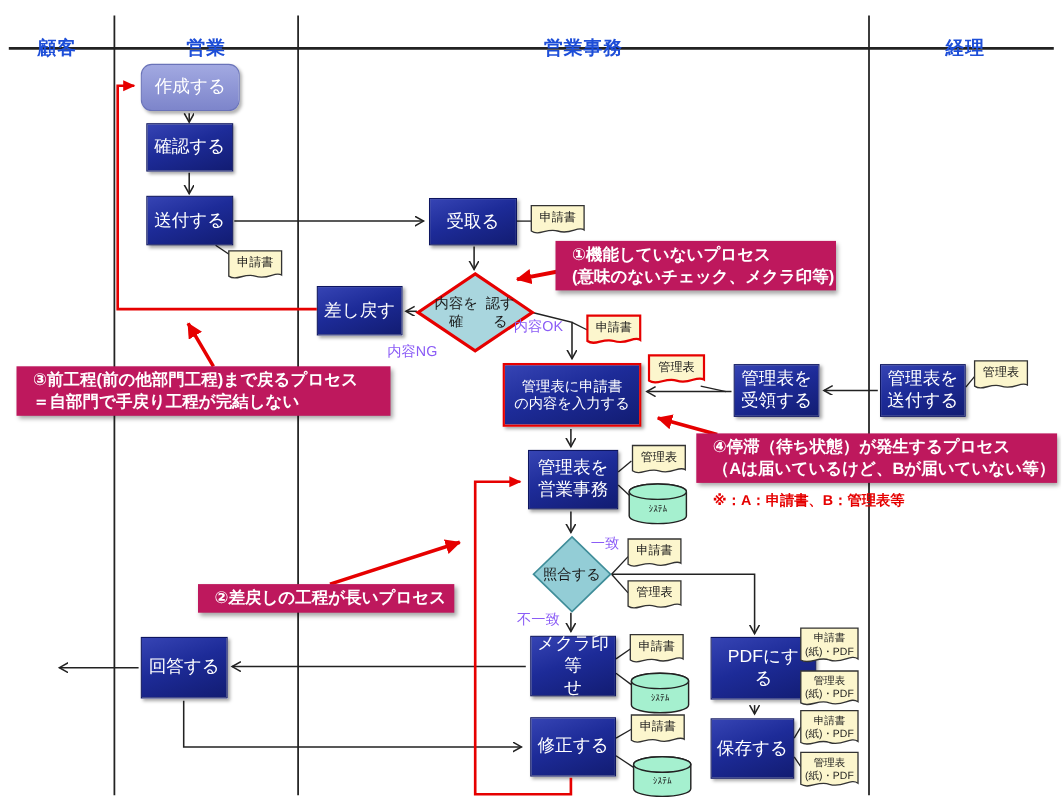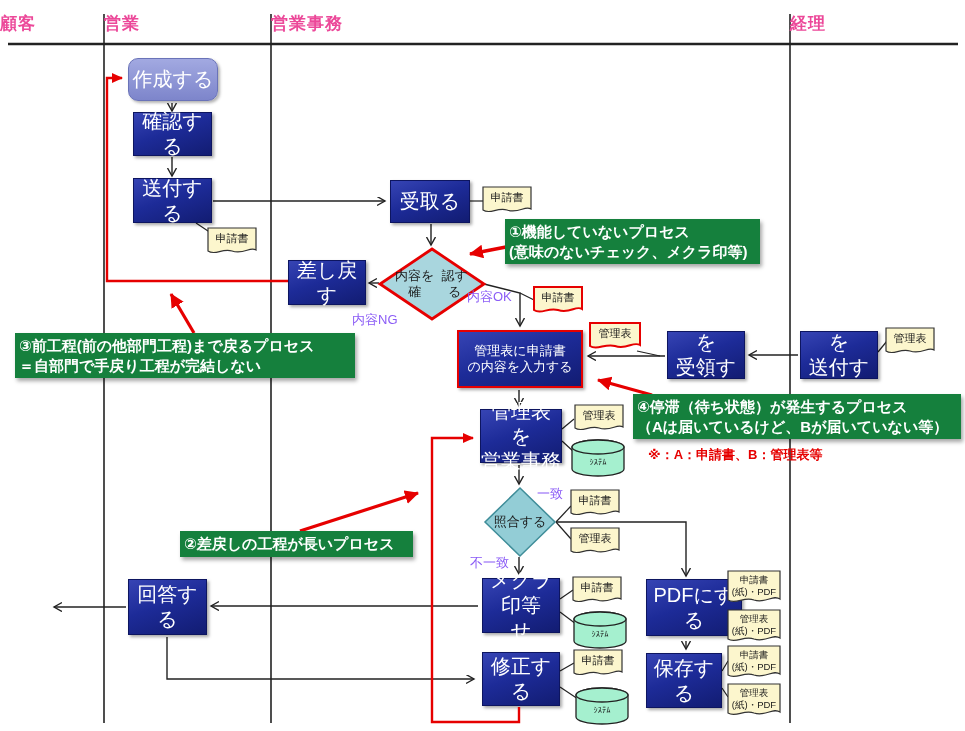--- a/index.html
+++ b/index.html
@@ -2,43 +2,43 @@
 <html><head>
 <meta charset="utf-8">
 <style>
   html,body{margin:0;padding:0;background:#ffffff;}
   #canvas{
     position:relative;width:965px;height:731px;background:#ffffff;overflow:hidden;
     font-family:"Liberation Sans","DejaVu Sans",sans-serif;
   }
   svg.layer{position:absolute;left:0;top:0;pointer-events:none;}
   .lane-label{
-    position:absolute;top:12px;font-size:17px;font-weight:bold;color:#ec4899;
-    letter-spacing:1px;
+    position:absolute;top:32px;font-size:17px;font-weight:bold;color:#1d4ed8;
+    text-align:center;letter-spacing:1px;
   }
   .box{
     position:absolute;display:flex;flex-direction:column;align-items:center;justify-content:center;
     background:linear-gradient(160deg,#3644b4 0%,#1d2b98 45%,#121c72 100%);
-    color:#fff;font-size:20px;line-height:1.25;text-align:center;
+    color:#fff;font-size:16px;line-height:1.25;text-align:center;
     border:1px solid #0d1560;box-shadow:2px 2px 3px rgba(0,0,0,.35);
     box-sizing:border-box;
   }
   .box.light{
     background:linear-gradient(180deg,#a2a9e1 0%,#7d85cb 100%);
     border:1px solid #6a73b8;border-radius:10px;box-shadow:2px 2px 3px rgba(0,0,0,.30);
   }
   .box.red-border{border:2.5px solid #e60000;}
   .dtext{
     position:absolute;display:flex;align-items:center;justify-content:center;
     color:#1a1a1a;font-size:13px;line-height:1.2;text-align:center;
   }
   .blabel{position:absolute;font-size:13px;color:#8b5cf6;white-space:nowrap;}
   .callout{
-    position:absolute;background:#15803d;color:#fff;font-weight:bold;font-size:15px;
-    line-height:1.3;padding:3px 4px;box-shadow:2px 3px 4px rgba(0,0,0,.35);
+    position:absolute;background:#be185d;color:#fff;font-weight:bold;font-size:15px;
+    line-height:1.3;padding:3px 15px;box-shadow:2px 3px 4px rgba(0,0,0,.35);
     white-space:nowrap;box-sizing:border-box;
   }
   .note{position:absolute;color:#e60000;font-size:13px;font-weight:bold;white-space:nowrap;}
   .doc-label{font-size:11px;fill:#1a1a1a;text-anchor:middle;}
   .doc-label.small{font-size:9.5px;}
   .db-label{font-size:8.5px;fill:#1a1a1a;text-anchor:middle;}
   .docshape{fill:#fcf6cd;stroke:#333;stroke-width:1.2;}
   .docshape.red{stroke:#e60000;stroke-width:2;}
   .dbshape{fill:#a5f0cf;stroke:#222;stroke-width:1.3;}
   .docsvg{position:absolute;overflow:visible;}

